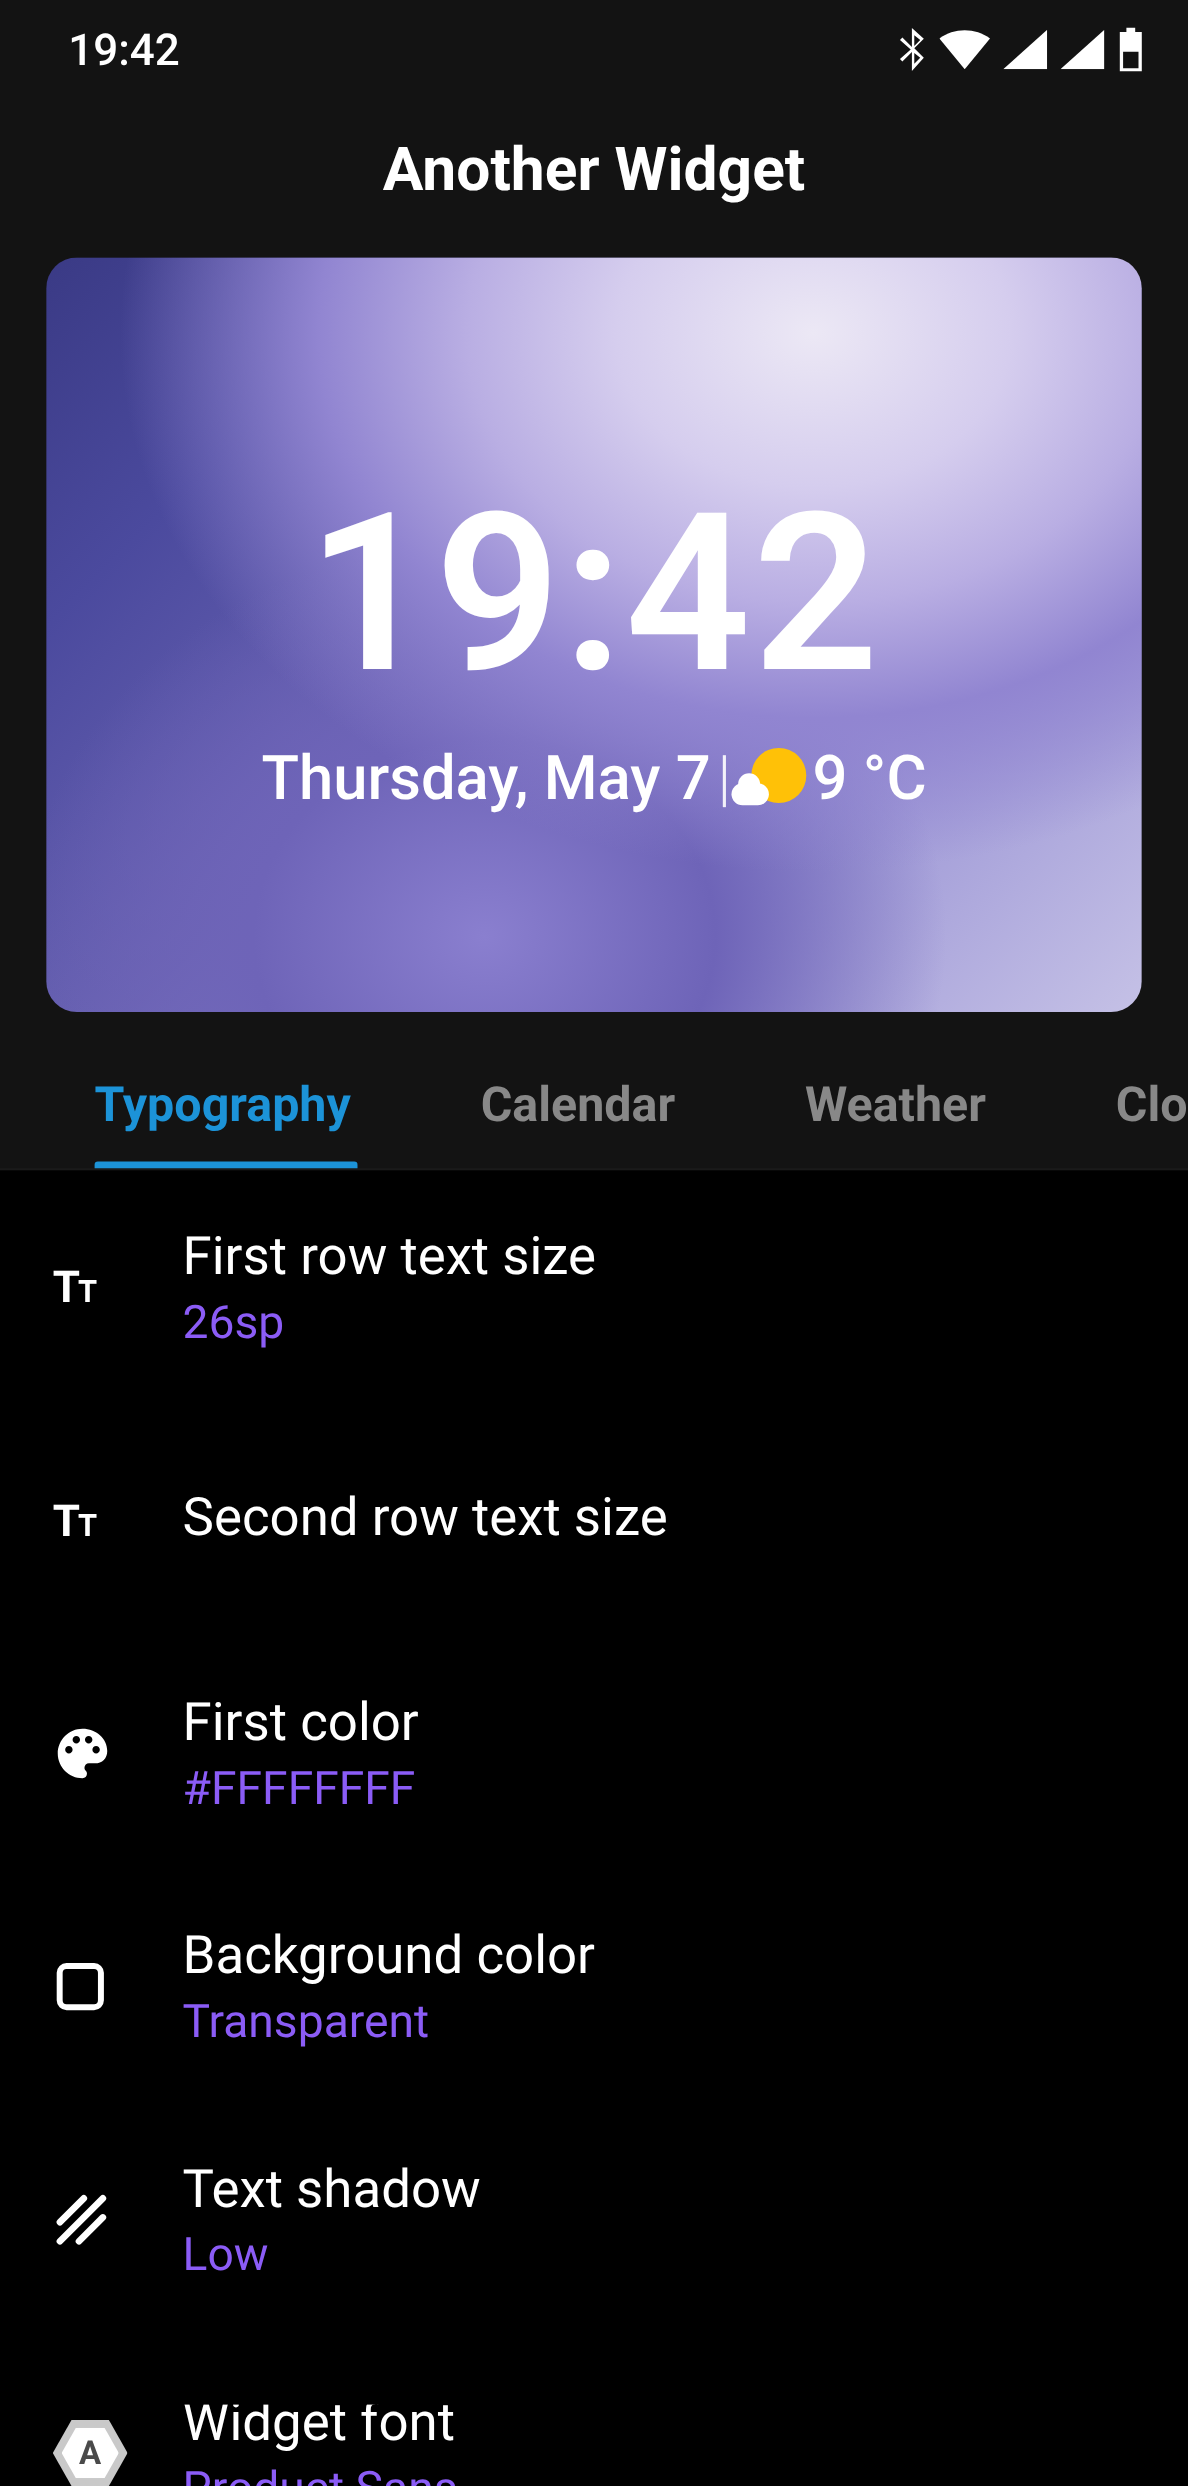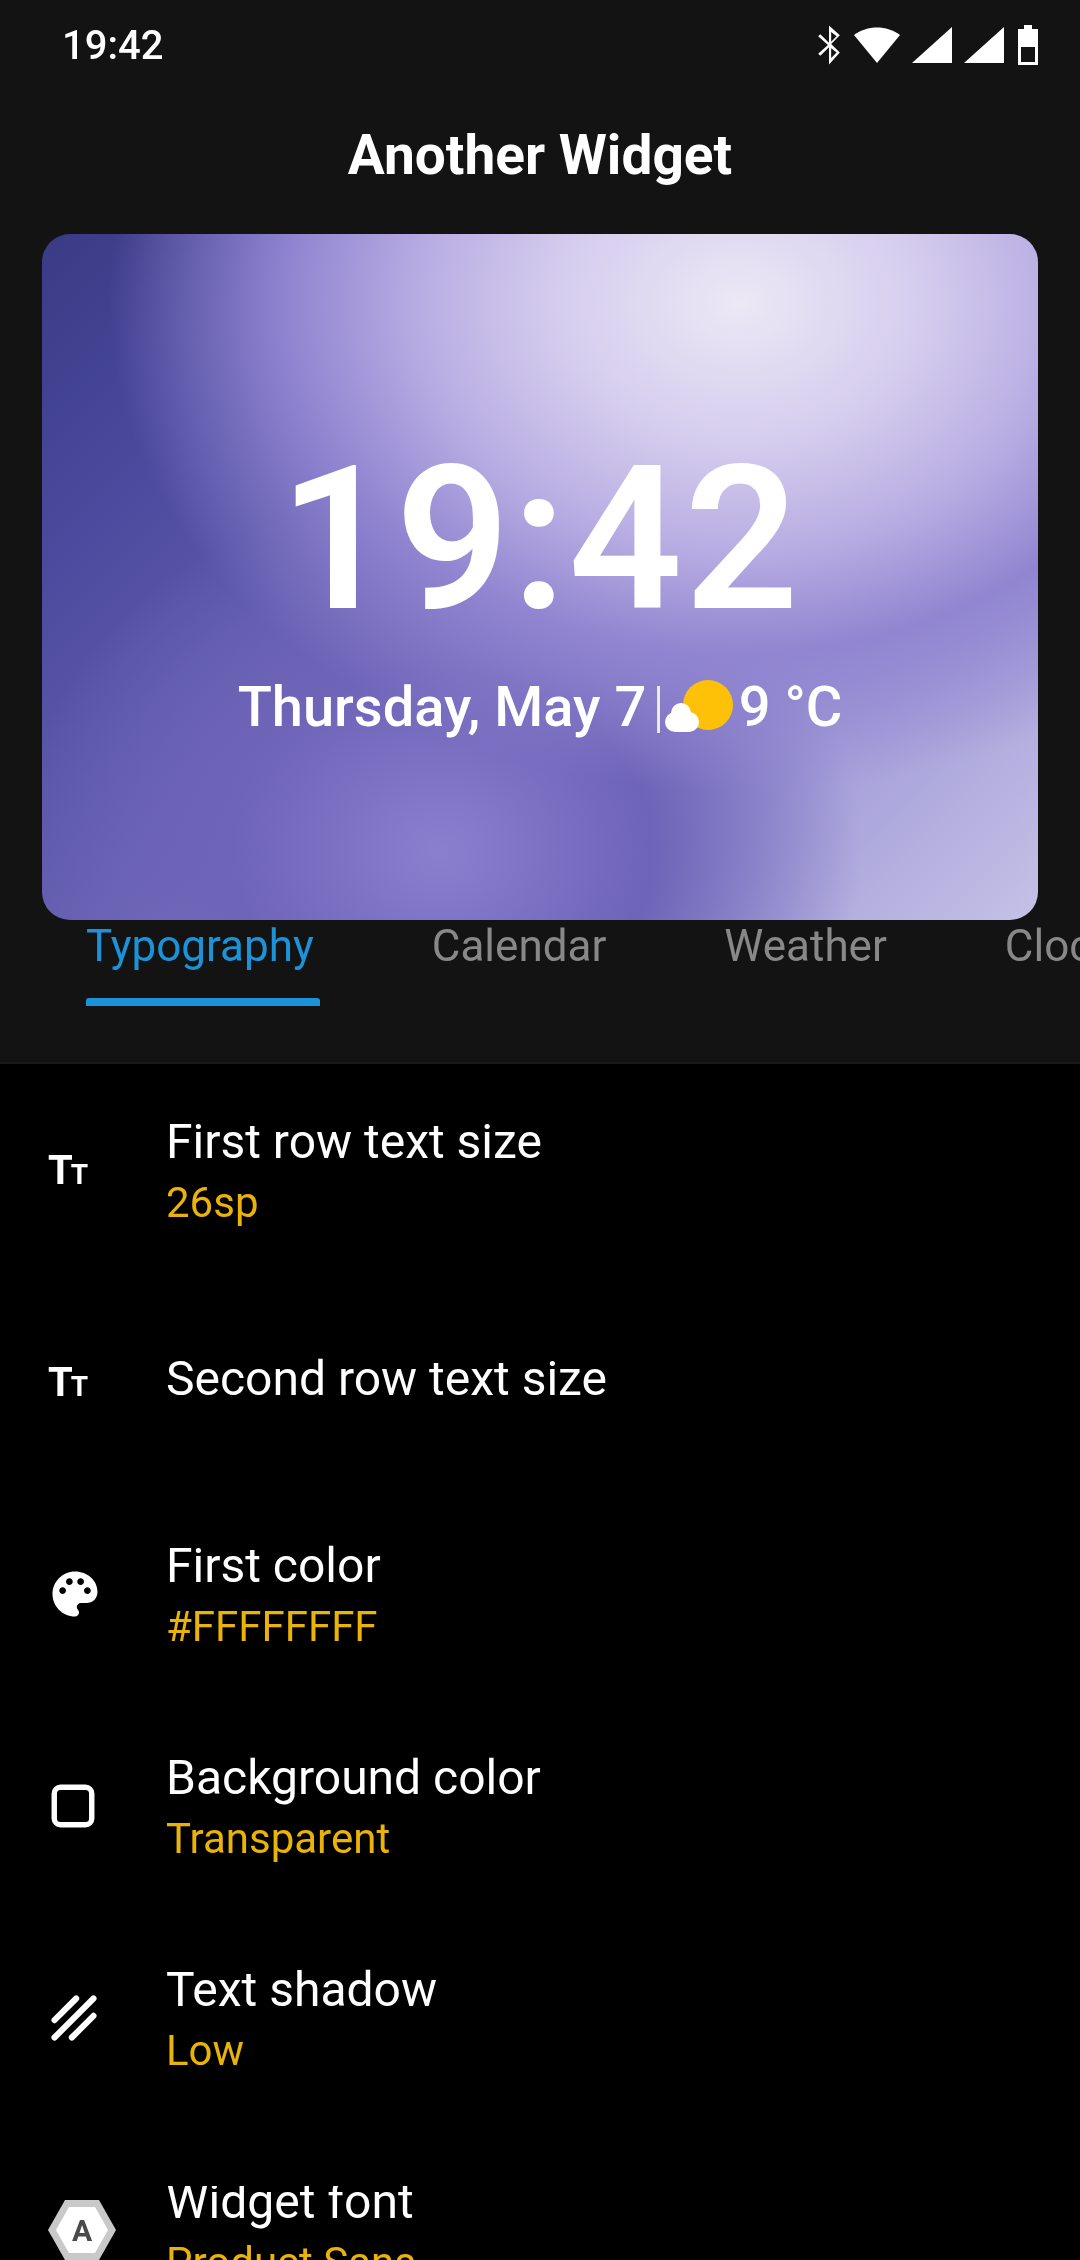--- a/index.html
+++ b/index.html
@@ -86,26 +86,26 @@
     position: absolute; left: -6px; bottom: 6px;
     width: 34px; height: 20px; background: #ffffff; border-radius: 14px;
   }
   .cloud::before {
     content: ""; position: absolute; left: 6px; top: -9px;
     width: 20px; height: 20px; background: #ffffff; border-radius: 50%;
   }
   
   .tabs {
     display: flex;
-    align-items: flex-start;
+    align-items: flex-end;
     height: 144px;
     padding: 0 0 0 86px;
     gap: 118px;
     font-size: 44px;
-    font-weight: 400;
+    font-weight: 700;
     color: #888888;
     border-bottom: 2px solid rgba(255,255,255,0.03);
     white-space: nowrap;
     overflow: hidden;
   }
   .tab {
     padding-bottom: 32px;
     position: relative;
   }
   .tab.active {
@@ -140,21 +140,21 @@
   .setting-text { flex: 1; }
   .setting-title {
     font-size: 48px;
     font-weight: 400;
     color: #ffffff;
     margin-bottom: 8px;
   }
   .setting-sub {
     font-size: 42px;
     font-weight: 400;
-    color: #eab308;
+    color: #8b5cf6;
   }
   
   .icon-tt {
     font-family: "Segoe UI", Roboto, sans-serif;
     color: #ffffff;
   }
   .icon-tt .bigT { font-size: 40px; font-weight: 700; }
   .icon-tt .smlT { font-size: 28px; font-weight: 700; margin-left: -2px; }
   .hexagon {
     width: 68px; height: 60px;

